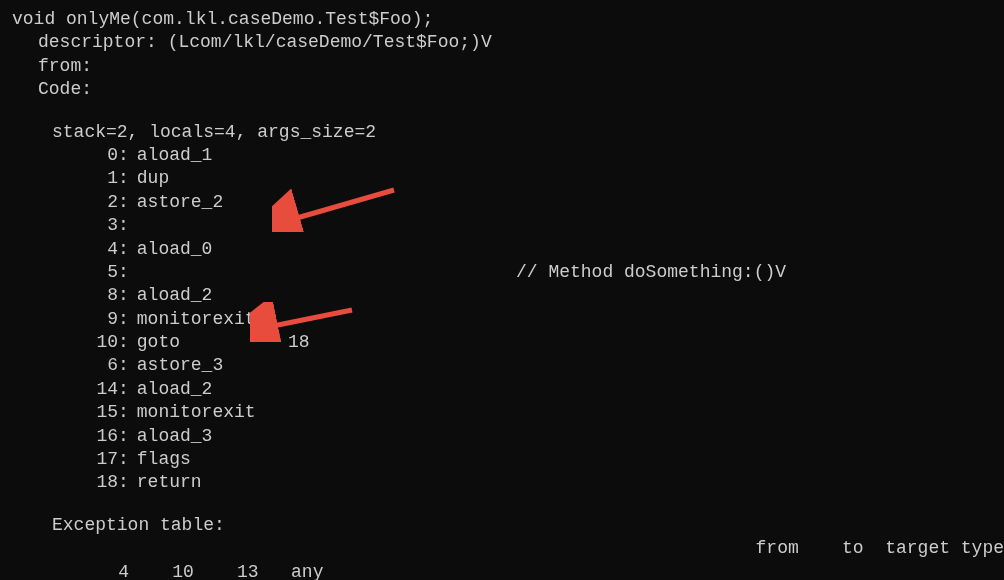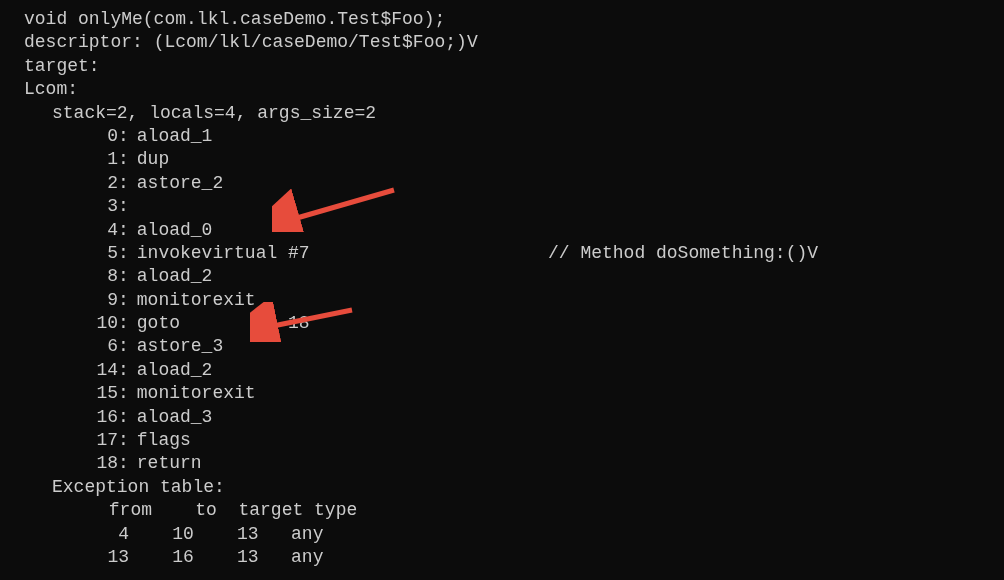--- a/index.html
+++ b/index.html
@@ -15,47 +15,48 @@
       line-height: 1.3;
       padding: 8px 0;
       width: 1004px;
       height: 580px;
       overflow: hidden;
       position: relative;
     }
     .line {
       white-space: pre;
     }
-    .indent0 { padding-left: 24px; }
-    .indent1 { padding-left: 24px; }
-    .indent2 { padding-left: 52px; }
+    .indent0 { padding-left: 12px; }
+    .indent1 { padding-left: 38px; }
+    .indent2 { padding-left: 52px; margin-top: 19px; }
     .indent3 { padding-left: 78px; }
     .bytecode-line {
       display: flex;
     }
     .bytecode-offset {
       display: inline-block;
       width: 40px;
       text-align: right;
     }
     .bytecode-colon {
       padding-right: 8px;
     }
     .bytecode-instr {
       display: inline-block;
     }
     .bytecode-comment {
       position: absolute;
-      left: 548px;
+      left: 516px;
     }
     .table-row {
       padding-left: 75px;
     }
     .table-header {
       padding-left: 98px;
+      text-align: right;
     }
     .arrow {
       position: absolute;
       z-index: 10;
     }
     .arrow svg {
       display: block;
     }
   </style>
 </head>
@@ -78,41 +79,41 @@
       <marker id="arrowhead2" markerWidth="12" markerHeight="12" refX="2" refY="6" orient="auto">
         <polygon points="0 0, 12 6, 0 12" fill="#e74c3c"></polygon>
       </marker>
     </defs>
     <line x1="102" y1="8" x2="18" y2="25" stroke="#e74c3c" stroke-width="5" marker-end="url(#arrowhead2)"></line>
   </svg>
 </div>
 
 <div class="line indent0">void onlyMe(com.lkl.caseDemo.Test$Foo);</div>
 <div class="line indent1"><span>descriptor: </span><span>(Lcom/lkl/caseDemo/Test$Foo;)V</span></div>
-<div class="line indent1">target:</div>
-<div class="line indent1">Lcom:</div>
+<div class="line indent1">from:</div>
+<div class="line indent1">Code:</div>
 <div class="line indent2">stack=2, locals=4, args_size=2</div>
 
 <div class="line indent3 bytecode-line">
   <span class="bytecode-offset">0</span><span class="bytecode-colon">:</span><span class="bytecode-instr">aload_1</span>
 </div>
 <div class="line indent3 bytecode-line">
   <span class="bytecode-offset">1</span><span class="bytecode-colon">:</span><span class="bytecode-instr">dup</span>
 </div>
 <div class="line indent3 bytecode-line">
   <span class="bytecode-offset">2</span><span class="bytecode-colon">:</span><span class="bytecode-instr">astore_2</span>
 </div>
 <div class="line indent3 bytecode-line">
   <span class="bytecode-offset">3</span><span class="bytecode-colon">:</span>
 </div>
 <div class="line indent3 bytecode-line">
   <span class="bytecode-offset">4</span><span class="bytecode-colon">:</span><span class="bytecode-instr">aload_0</span>
 </div>
 <div class="line indent3 bytecode-line" style="position:relative;">
-  <span class="bytecode-offset">5</span><span class="bytecode-colon">:</span><span class="bytecode-instr">invokevirtual #7</span>
+  <span class="bytecode-offset">5</span><span class="bytecode-colon">:</span>
   <span class="bytecode-comment">// Method doSomething:()V</span>
 </div>
 <div class="line indent3 bytecode-line">
   <span class="bytecode-offset">8</span><span class="bytecode-colon">:</span><span class="bytecode-instr">aload_2</span>
 </div>
 <div class="line indent3 bytecode-line">
   <span class="bytecode-offset">9</span><span class="bytecode-colon">:</span><span class="bytecode-instr">monitorexit</span>
 </div>
 <div class="line indent3 bytecode-line">
   <span class="bytecode-offset">10</span><span class="bytecode-colon">:</span><span class="bytecode-instr">goto          18</span>

